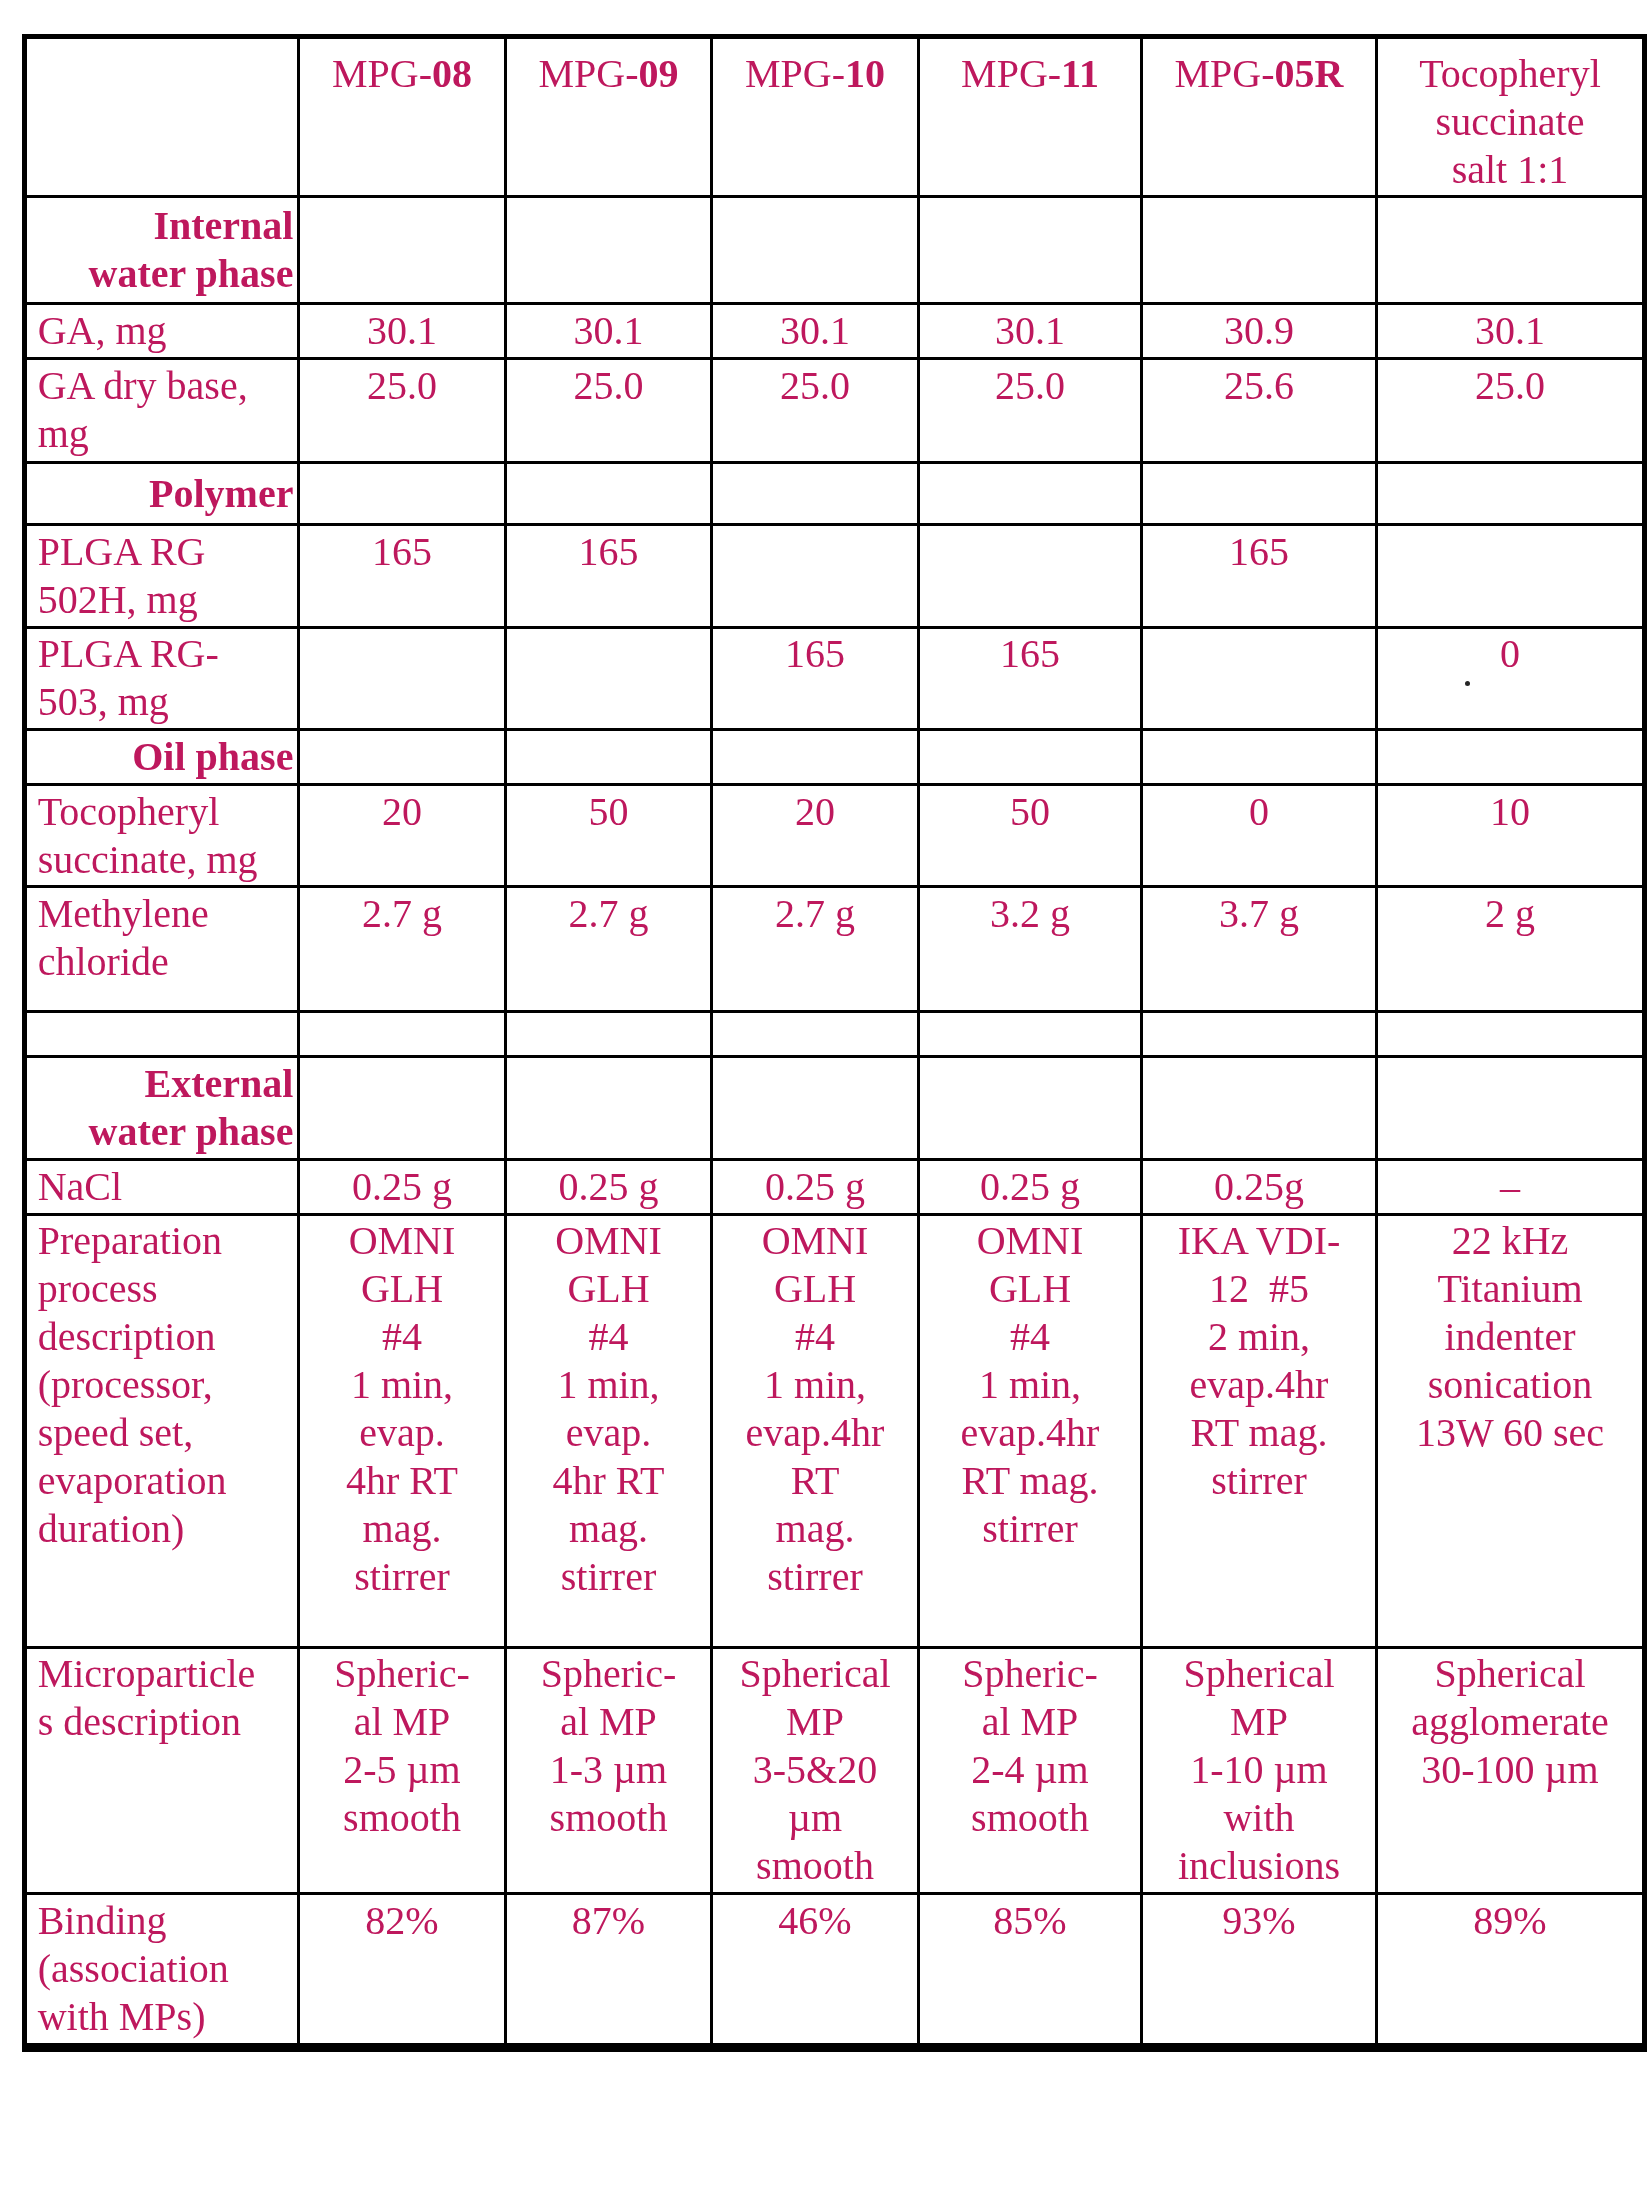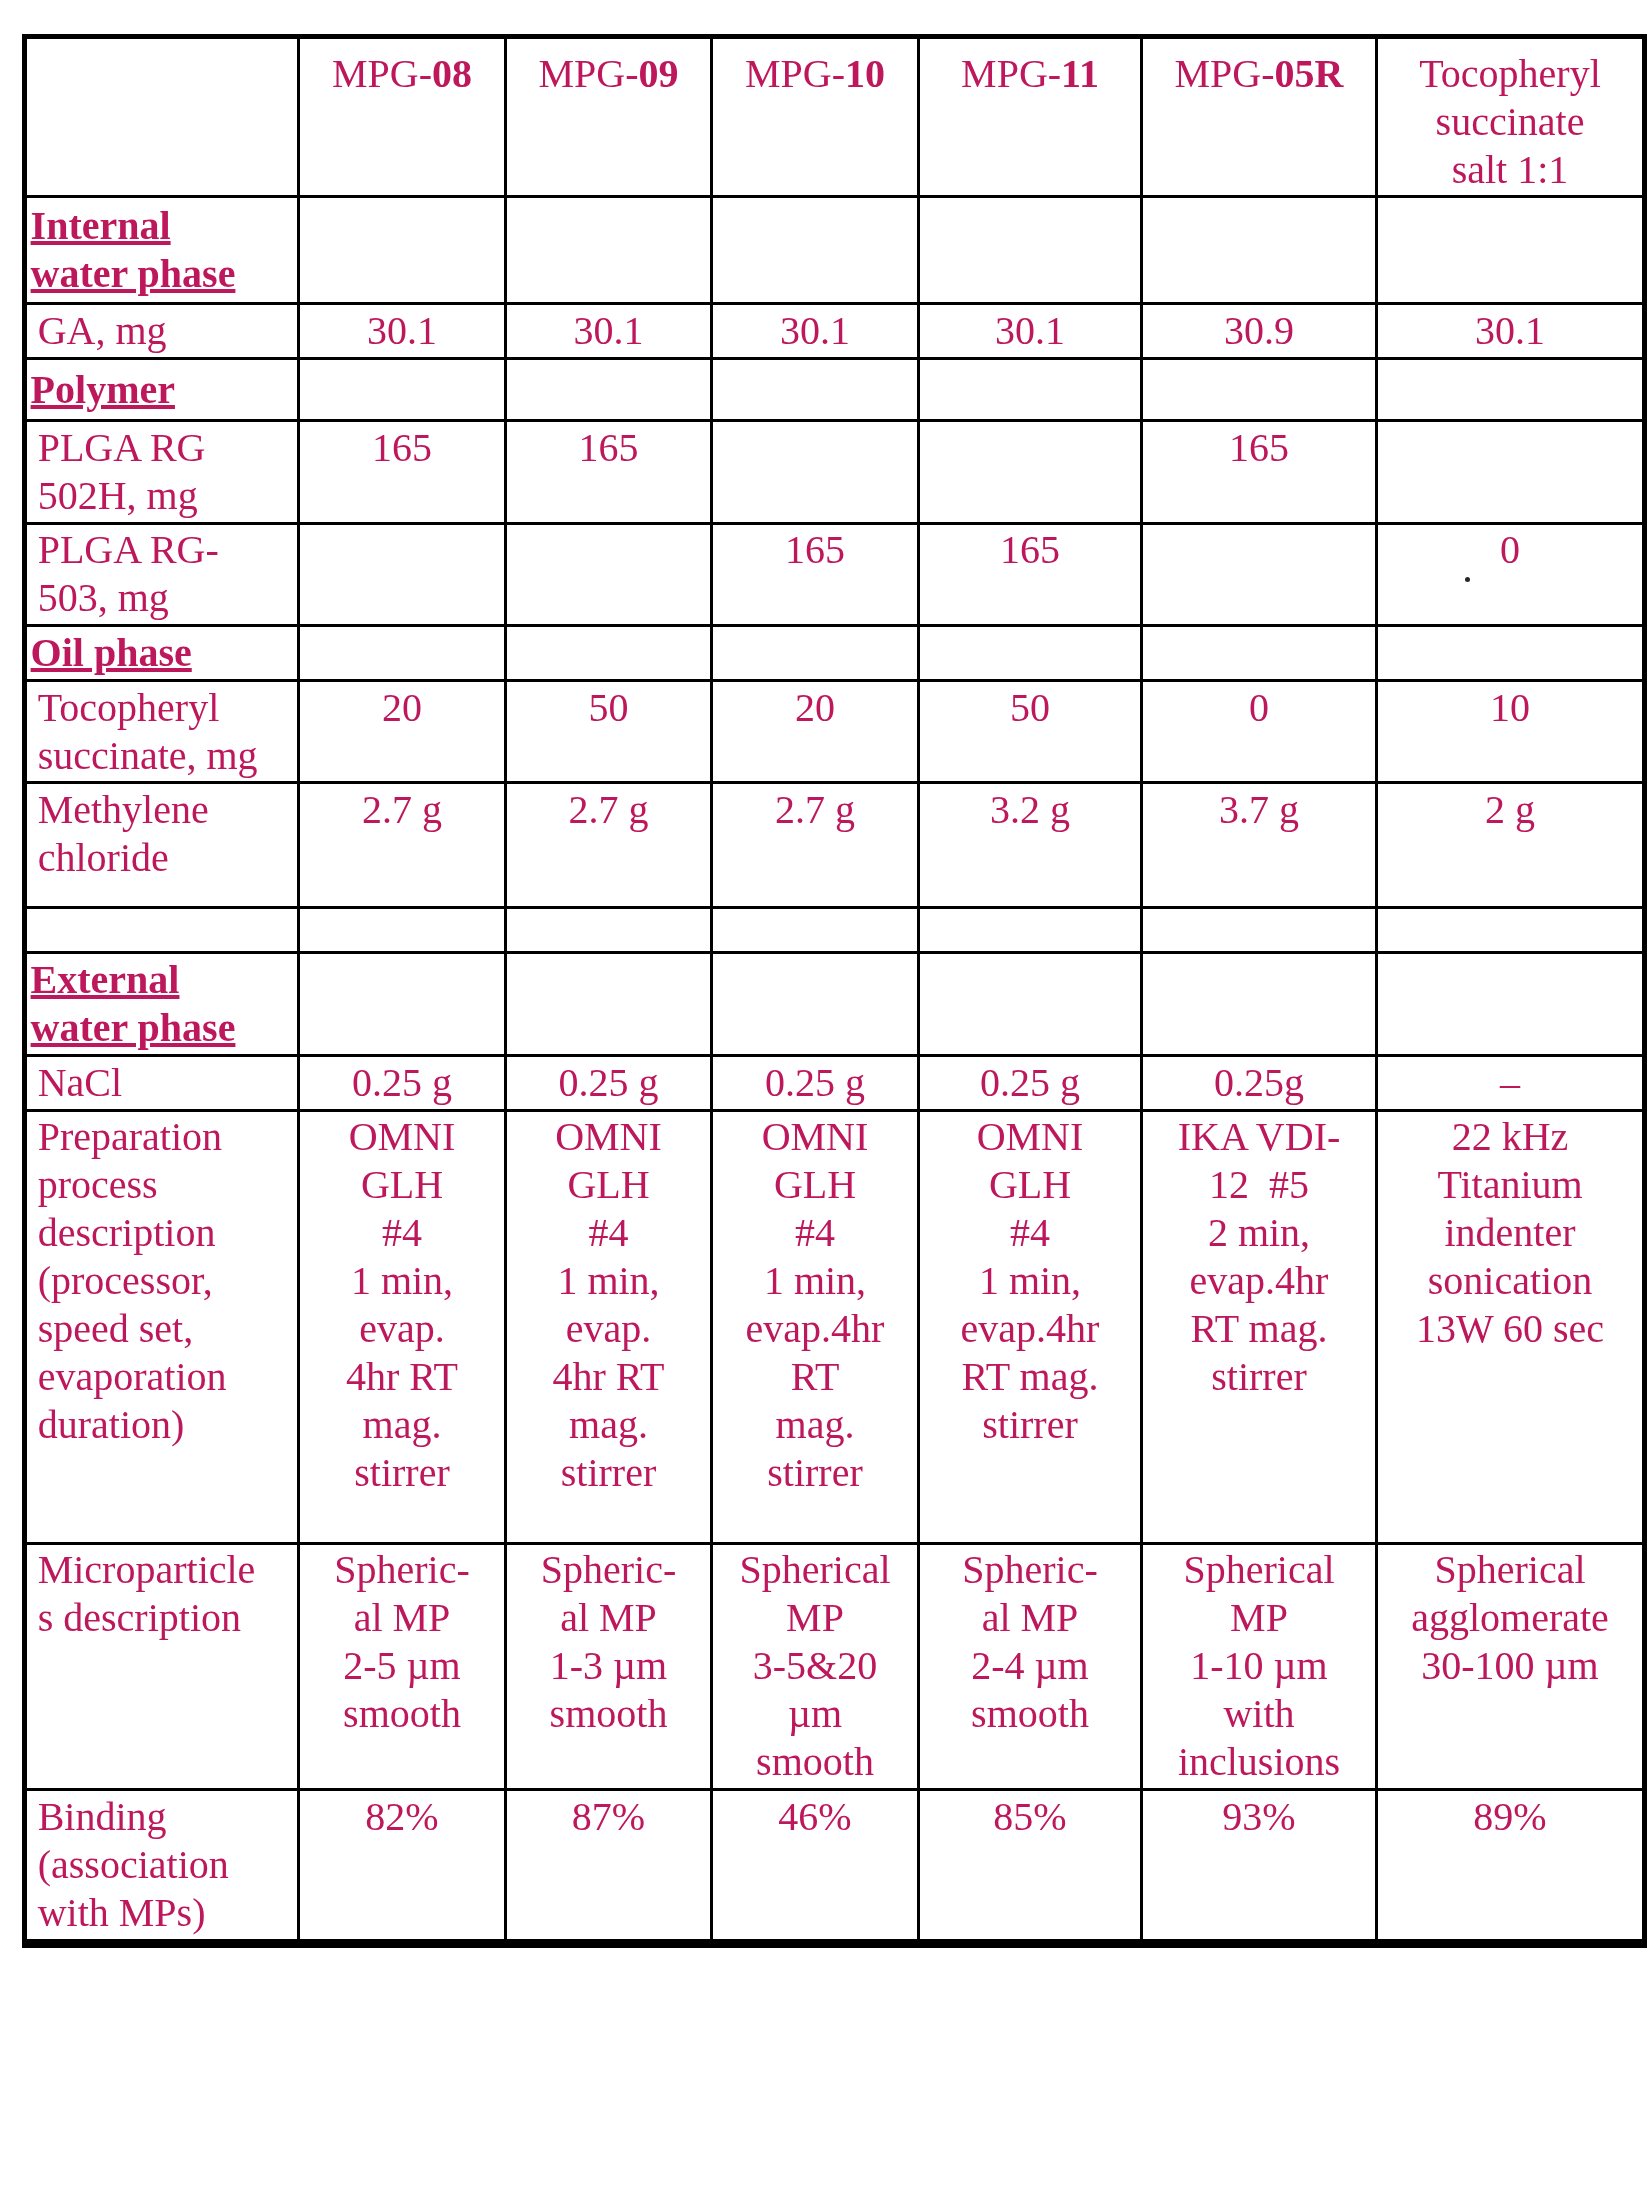--- a/index.html
+++ b/index.html
@@ -31,24 +31,23 @@
     font-weight: normal;
     white-space: pre-wrap;
     overflow: hidden;
     padding: 1.8px 3.6px;
   }
   .ftable thead th { text-align: center; padding-top: 10.7px; }
   .ftable thead b { font-weight: bold; }
   td.label-cell { text-align: left; padding-left: 10.7px; }
   td.section-cell {
     font-weight: bold;
-    text-align: left;
+    text-align: right;
     vertical-align: middle;
     padding-left: 3.6px;
-    text-decoration: underline;
   }
   td.data-cell { text-align: center; }
   td.has-dot { position: relative; }
   span.artifact-dot {
     position: absolute;
     left: 33%;
     top: 52px;
     width: 5.3px;
     height: 5.3px;
     background: #000;
@@ -97,20 +96,30 @@
         </tr>
         <tr style="height: 52px;">
           <td class="label-cell">GA, mg</td>
           <td class="data-cell">30.1</td>
           <td class="data-cell">30.1</td>
           <td class="data-cell">30.1</td>
           <td class="data-cell">30.1</td>
           <td class="data-cell">30.9</td>
           <td class="data-cell">30.1</td>
         </tr>
+        <tr style="height: 104px;">
+          <td class="label-cell">GA dry base,
+mg</td>
+          <td class="data-cell">25.0</td>
+          <td class="data-cell">25.0</td>
+          <td class="data-cell">25.0</td>
+          <td class="data-cell">25.0</td>
+          <td class="data-cell">25.6</td>
+          <td class="data-cell">25.0</td>
+        </tr>
         <tr style="height: 62px;">
           <td class="section-cell">Polymer</td>
           <td class="data-cell"></td>
           <td class="data-cell"></td>
           <td class="data-cell"></td>
           <td class="data-cell"></td>
           <td class="data-cell"></td>
           <td class="data-cell"></td>
         </tr>
         <tr style="height: 94px;">

